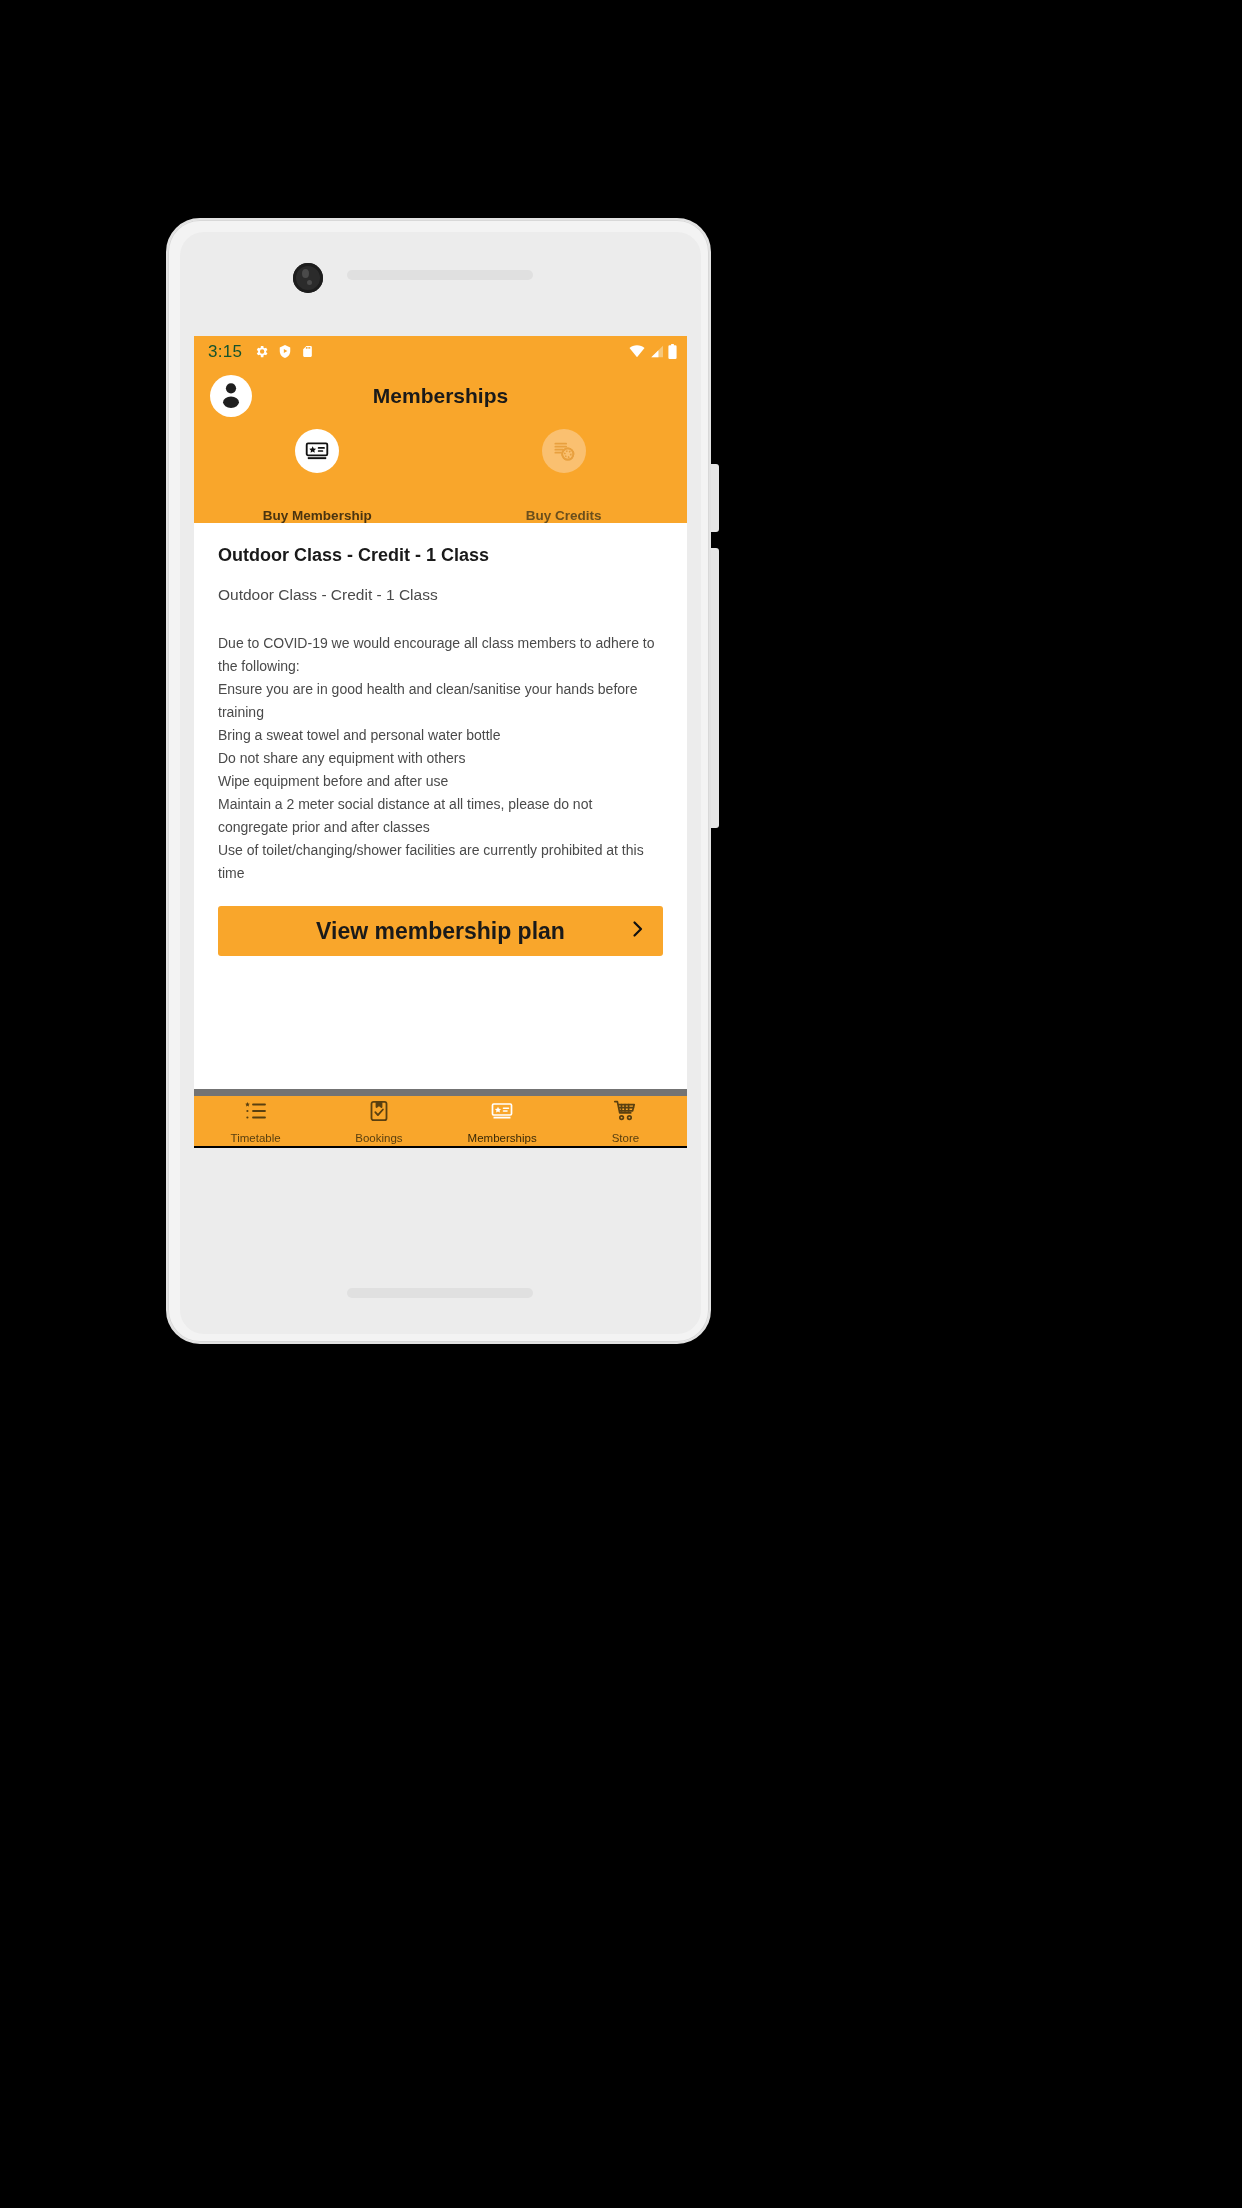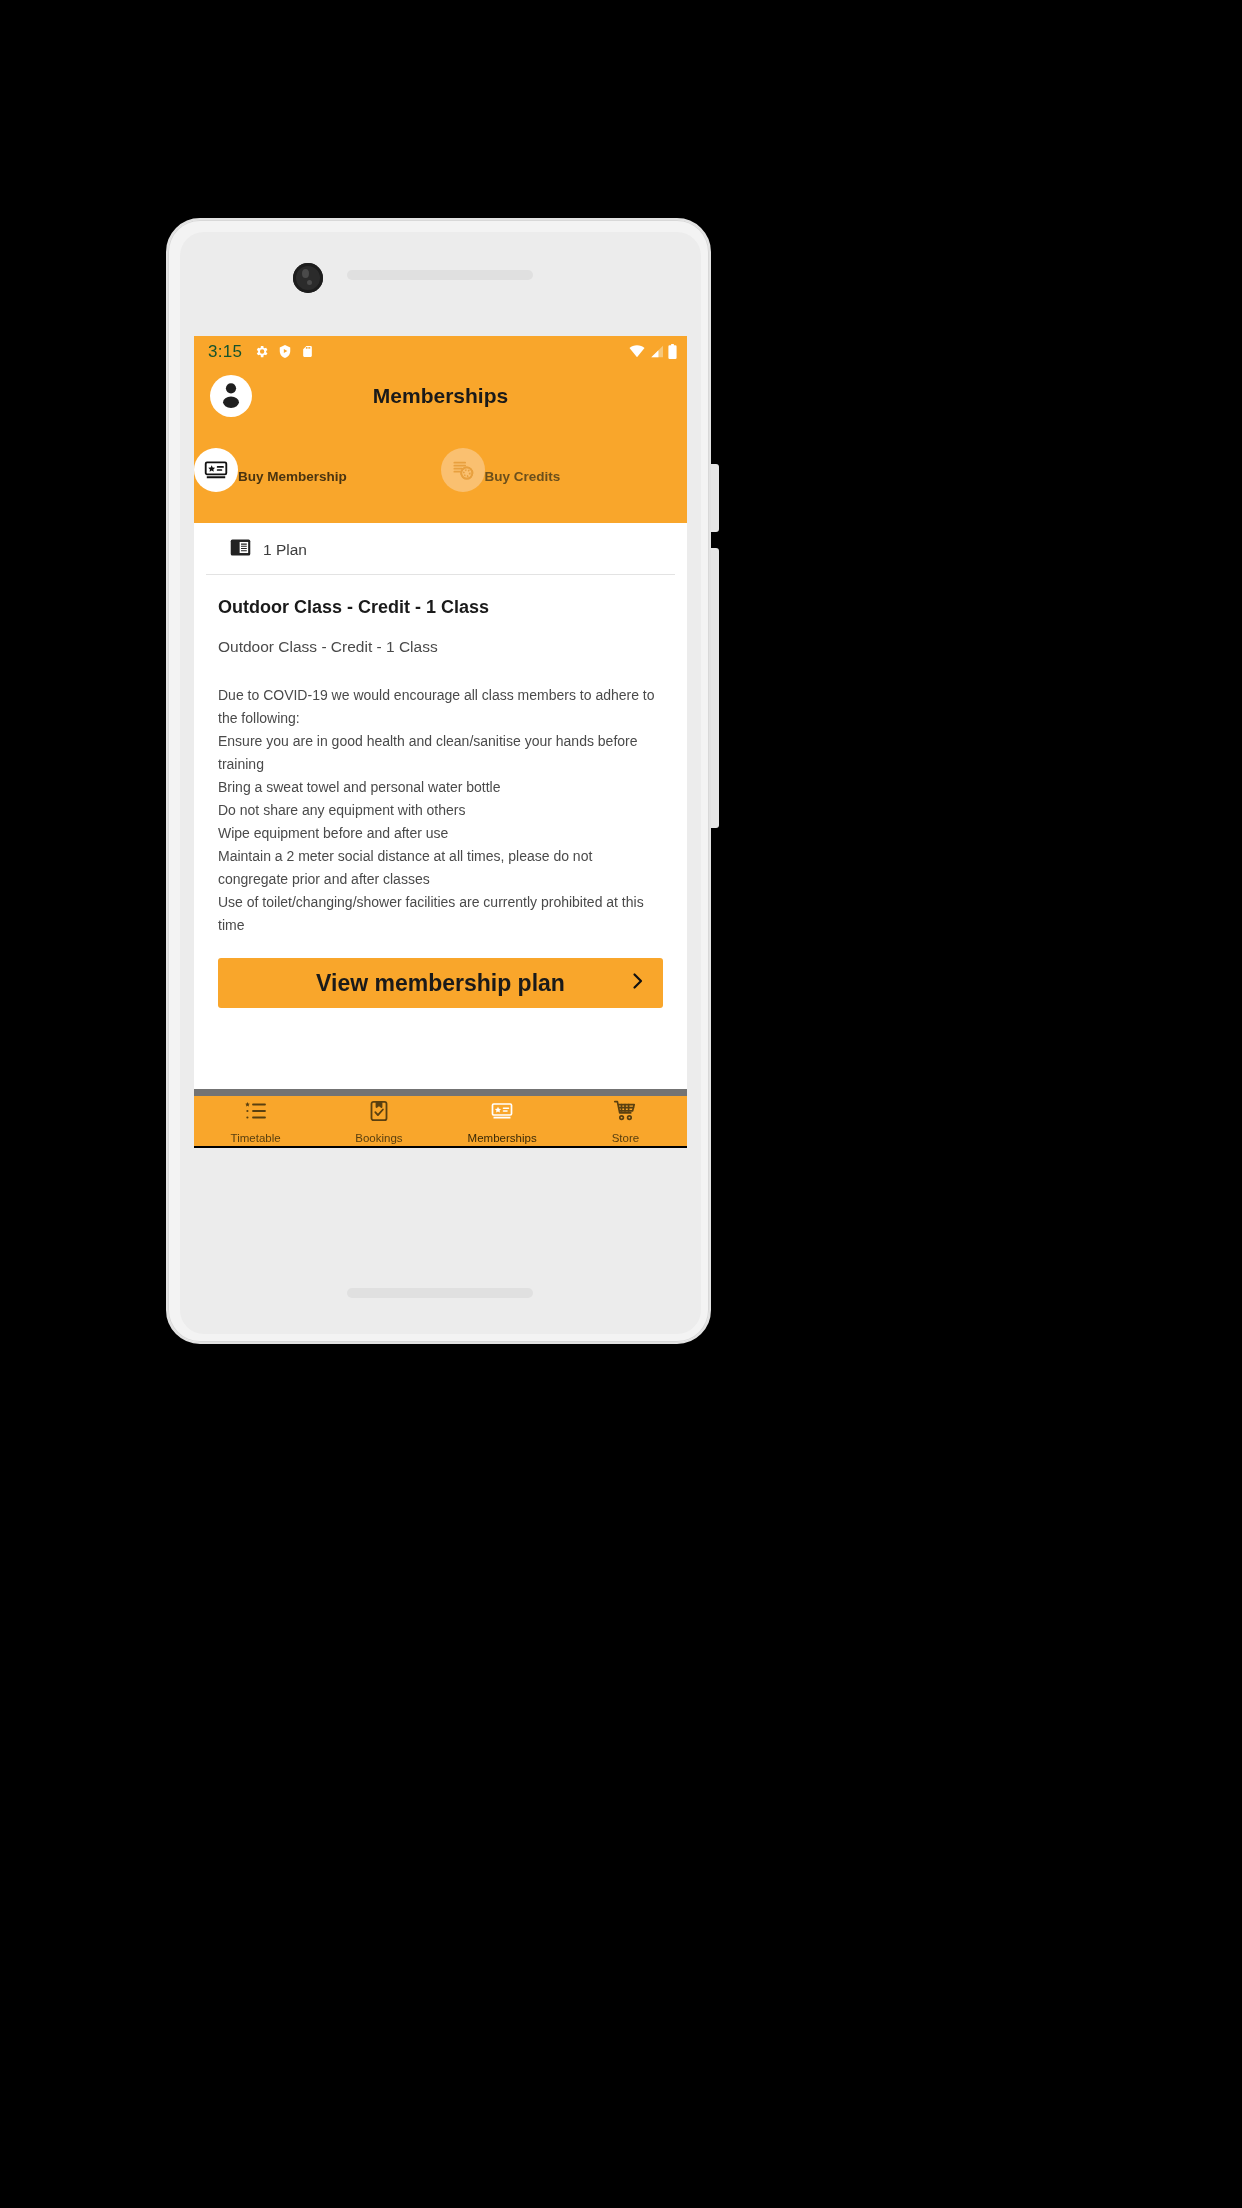--- a/index.html
+++ b/index.html
@@ -104,21 +104,21 @@
     pointer-events: none;
   }
 
   
   #tab-strip {
     background: #f9a62b;
     display: flex;
     height: 98px;
     padding-top: 4px;
   }
-  .tab { flex: 1; display: flex; flex-direction: row; align-items: center; justify-content: flex-start; }
+  .tab { flex: 1; display: flex; flex-direction: column; align-items: center; justify-content: space-between; }
   .tab-icon-circle {
     width: 44px; height: 44px; border-radius: 50%;
     display: flex; align-items: center; justify-content: center;
     margin-bottom: 12px;
   }
   .tab.active .tab-icon-circle { background: #ffffff; }
   .tab.inactive .tab-icon-circle { background: #fac070; }
   .tab-label { font-size: 13.5px; font-weight: bold; color: #4a3410; }
   .tab.inactive .tab-label { color: #6b4f1c; }
 
@@ -280,30 +280,20 @@
               <circle cx="15.5" cy="14.8" r="2.8" stroke-dasharray="1.4 1.4"></circle>
             </svg>
           </div>
           <div class="tab-label">Buy Credits</div>
         </div>
 
       </div>
 
       <div id="content">
 
-        <div id="plan-count-row">
-          <span>
-            <svg width="21" height="17" viewBox="0 0 24 20">
-              <rect x="0.5" y="0.5" width="23" height="19" rx="2" fill="#222"></rect>
-              <rect x="11" y="3.5" width="10" height="13" fill="#fff"></rect>
-              <path d="M12.6 6h6.8M12.6 8.6h6.8M12.6 11.2h6.8M12.6 13.8h6.8" stroke="#222" stroke-width="1.3"></path>
-            </svg>
-          </span>
-          <span id="plan-count-text">1 Plan</span>
-        </div>
 
         <div id="plan-body">
           <div id="plan-title">Outdoor Class - Credit - 1 Class</div>
           <div id="plan-subtitle">Outdoor Class - Credit - 1 Class</div>
           <div id="plan-desc">Due to COVID-19 we would encourage all class members to adhere to the following:
 Ensure you are in good health and clean/sanitise your hands before training
 Bring a sweat towel and personal water bottle
 Do not share any equipment with others
 Wipe equipment before and after use
 Maintain a 2 meter social distance at all times, please do not congregate prior and after classes

